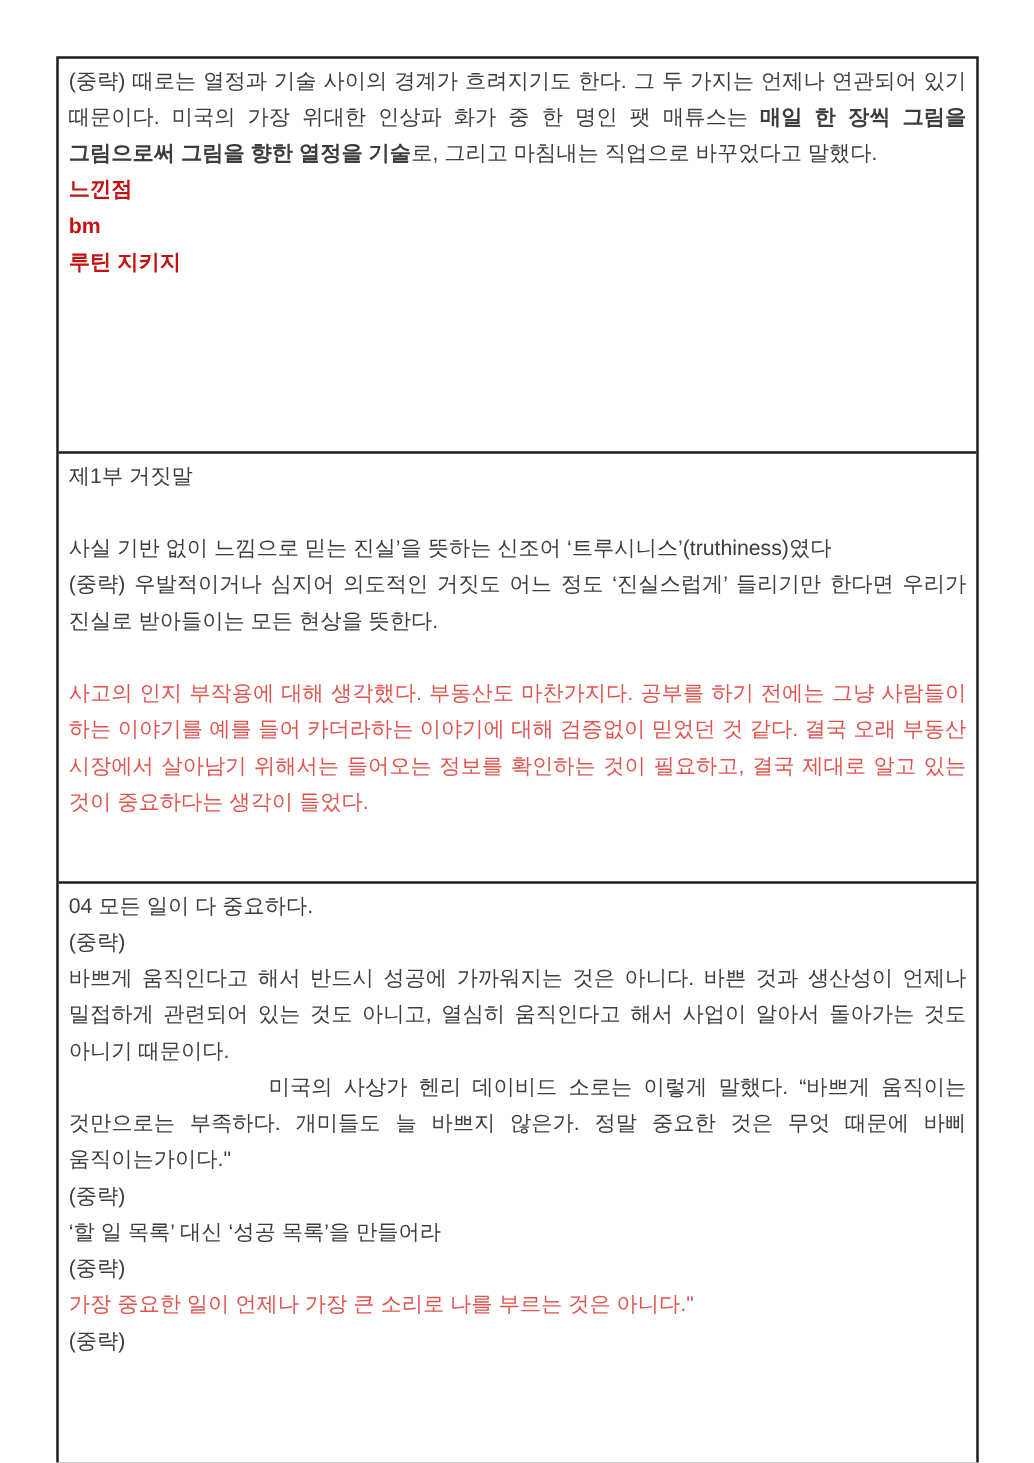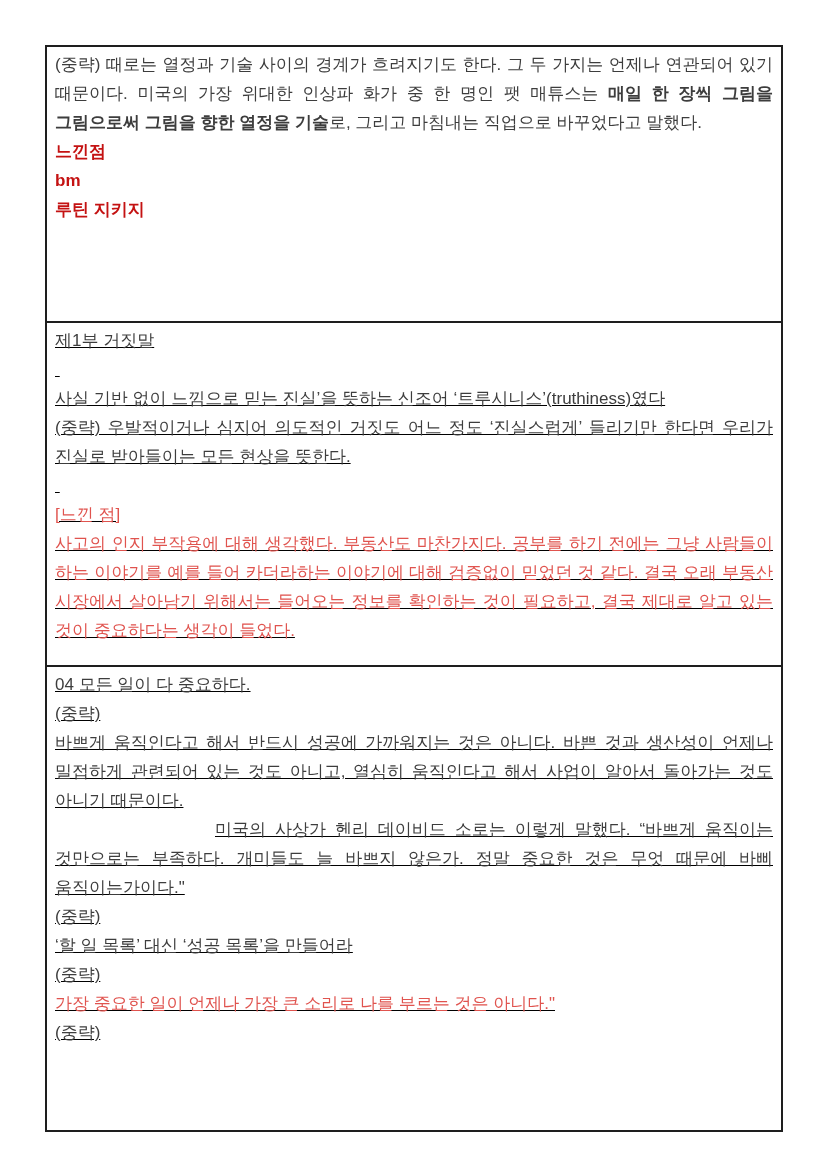--- a/index.html
+++ b/index.html
@@ -29,21 +29,20 @@
     border: 2px solid #1e1e1e;
     background: #ffffff;
   }
   .cell {
     box-sizing: border-box;
     padding: 3px 8px 0 8px;
     overflow: hidden;
   }
   .cell + .cell {
     border-top: 2px solid #1e1e1e;
-    text-decoration: underline;
   }
   .para {
     margin: 0;
     font-size: 17px;
     line-height: 29px;
     min-height: 29px;
     text-align: justify;
     word-break: keep-all;
     color: var(--text-color, #3d3d3d);
   }
@@ -53,33 +52,32 @@
   .run.normal { color: var(--text-color, #3d3d3d); }
   .run.bold { color: var(--text-color, #3d3d3d); font-weight: bold; }
   .run.red-bold { color: var(--red-dark, #c41212); font-weight: bold; }
   .run.red { color: var(--red-light, #e0534e); }
 </style>
 </head>
 <body>
 
 <div class="page">
   <div class="doc-table" style="border-color: rgb(30, 30, 30);">
-      <div class="cell" style="height: 274px; border-color: rgb(30, 30, 30);">
+      <div class="cell" style="height: 314px; border-color: rgb(30, 30, 30);">
         <p class="para"><span class="run normal">(중략) 때로는 열정과 기술 사이의 경계가 흐려지기도 한다. 그 두 가지는 언제나 연관되어 있기 때문이다. 미국의 가장 위대한 인상파 화가 중 한 명인 팻 매튜스는 </span><span class="run bold">매일 한 장씩 그림을 그림으로써 그림을 향한 열정을 기술</span><span class="run normal">로, 그리고 마침내는 직업으로 바꾸었다고 말했다.</span></p>
         <p class="para"><span class="run red-bold">느낀점</span></p>
         <p class="para"><span class="run red-bold">bm</span></p>
         <p class="para"><span class="run red-bold">루틴 지키지</span></p>
       </div>
       <div class="cell" style="height: 344px; border-color: rgb(30, 30, 30);">
         <p class="para"><span class="run normal">제1부 거짓말</span></p>
         <p class="para">&nbsp;</p>
         <p class="para"><span class="run normal">사실 기반 없이 느낌으로 믿는 진실’을 뜻하는 신조어 ‘트루시니스’(truthiness)였다</span></p>
         <p class="para"><span class="run normal">(중략) 우발적이거나 심지어 의도적인 거짓도 어느 정도 ‘진실스럽게’ 들리기만 한다면 우리가 진실로 받아들이는 모든 현상을 뜻한다.</span></p>
         <p class="para">&nbsp;</p>
-        <p class="para"><span class="run red">[느낀 점]</span></p>
         <p class="para"><span class="run red">사고의 인지 부작용에 대해 생각했다. 부동산도 마찬가지다. 공부를 하기 전에는 그냥 사람들이 하는 이야기를 예를 들어 카더라하는 이야기에 대해 검증없이 믿었던 것 같다. 결국 오래 부동산 시장에서 살아남기 위해서는 들어오는 정보를 확인하는 것이 필요하고, 결국 제대로 알고 있는 것이 중요하다는 생각이 들었다.</span></p>
       </div>
       <div class="cell" style="height: 465px; border-color: rgb(30, 30, 30);">
         <p class="para"><span class="run normal">04 모든 일이 다 중요하다.</span></p>
         <p class="para"><span class="run normal">(중략)</span></p>
         <p class="para"><span class="run normal">바쁘게 움직인다고 해서 반드시 성공에 가까워지는 것은 아니다. 바쁜 것과 생산성이 언제나 밀접하게 관련되어 있는 것도 아니고, 열심히 움직인다고 해서 사업이 알아서 돌아가는 것도 아니기 때문이다.</span></p>
         <p class="para indent"><span class="run normal">미국의 사상가 헨리 데이비드 소로는 이렇게 말했다. “바쁘게 움직이는 것만으로는 부족하다. 개미들도 늘 바쁘지 않은가. 정말 중요한 것은 무엇 때문에 바삐 움직이는가이다."</span></p>
         <p class="para"><span class="run normal">(중략)</span></p>
         <p class="para"><span class="run normal">‘할 일 목록’ 대신 ‘성공 목록’을 만들어라</span></p>
         <p class="para"><span class="run normal">(중략)</span></p>

